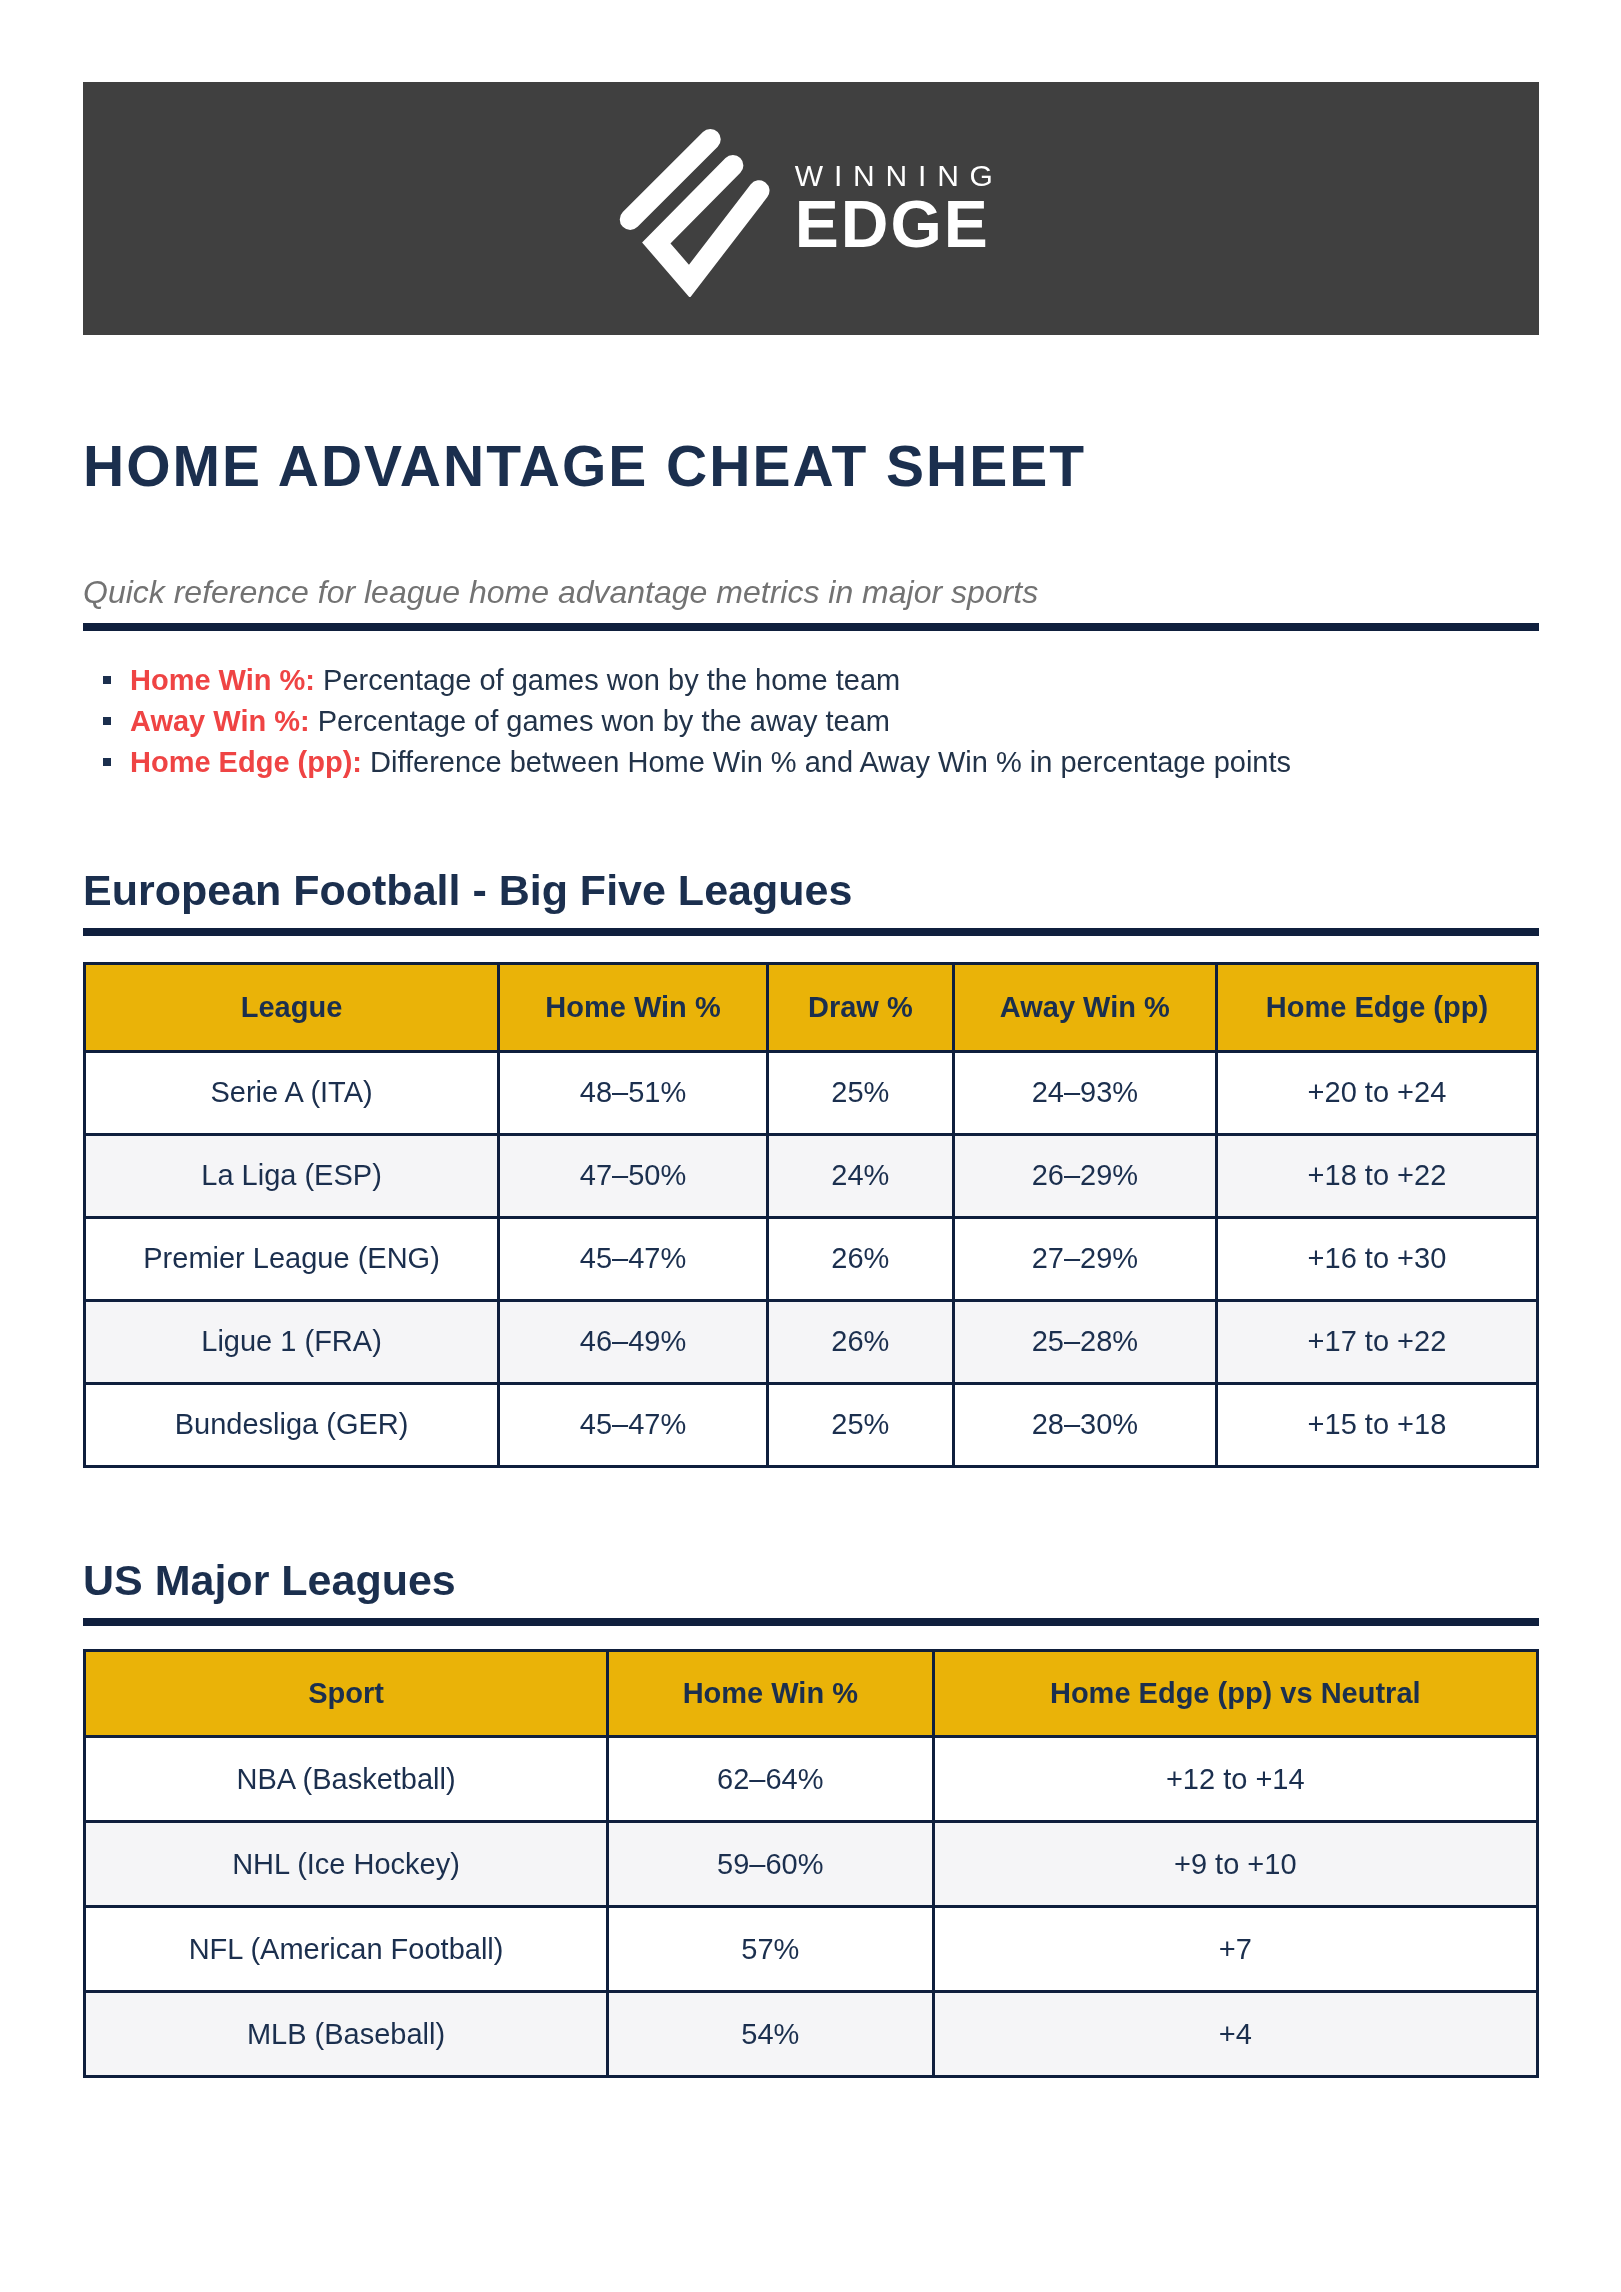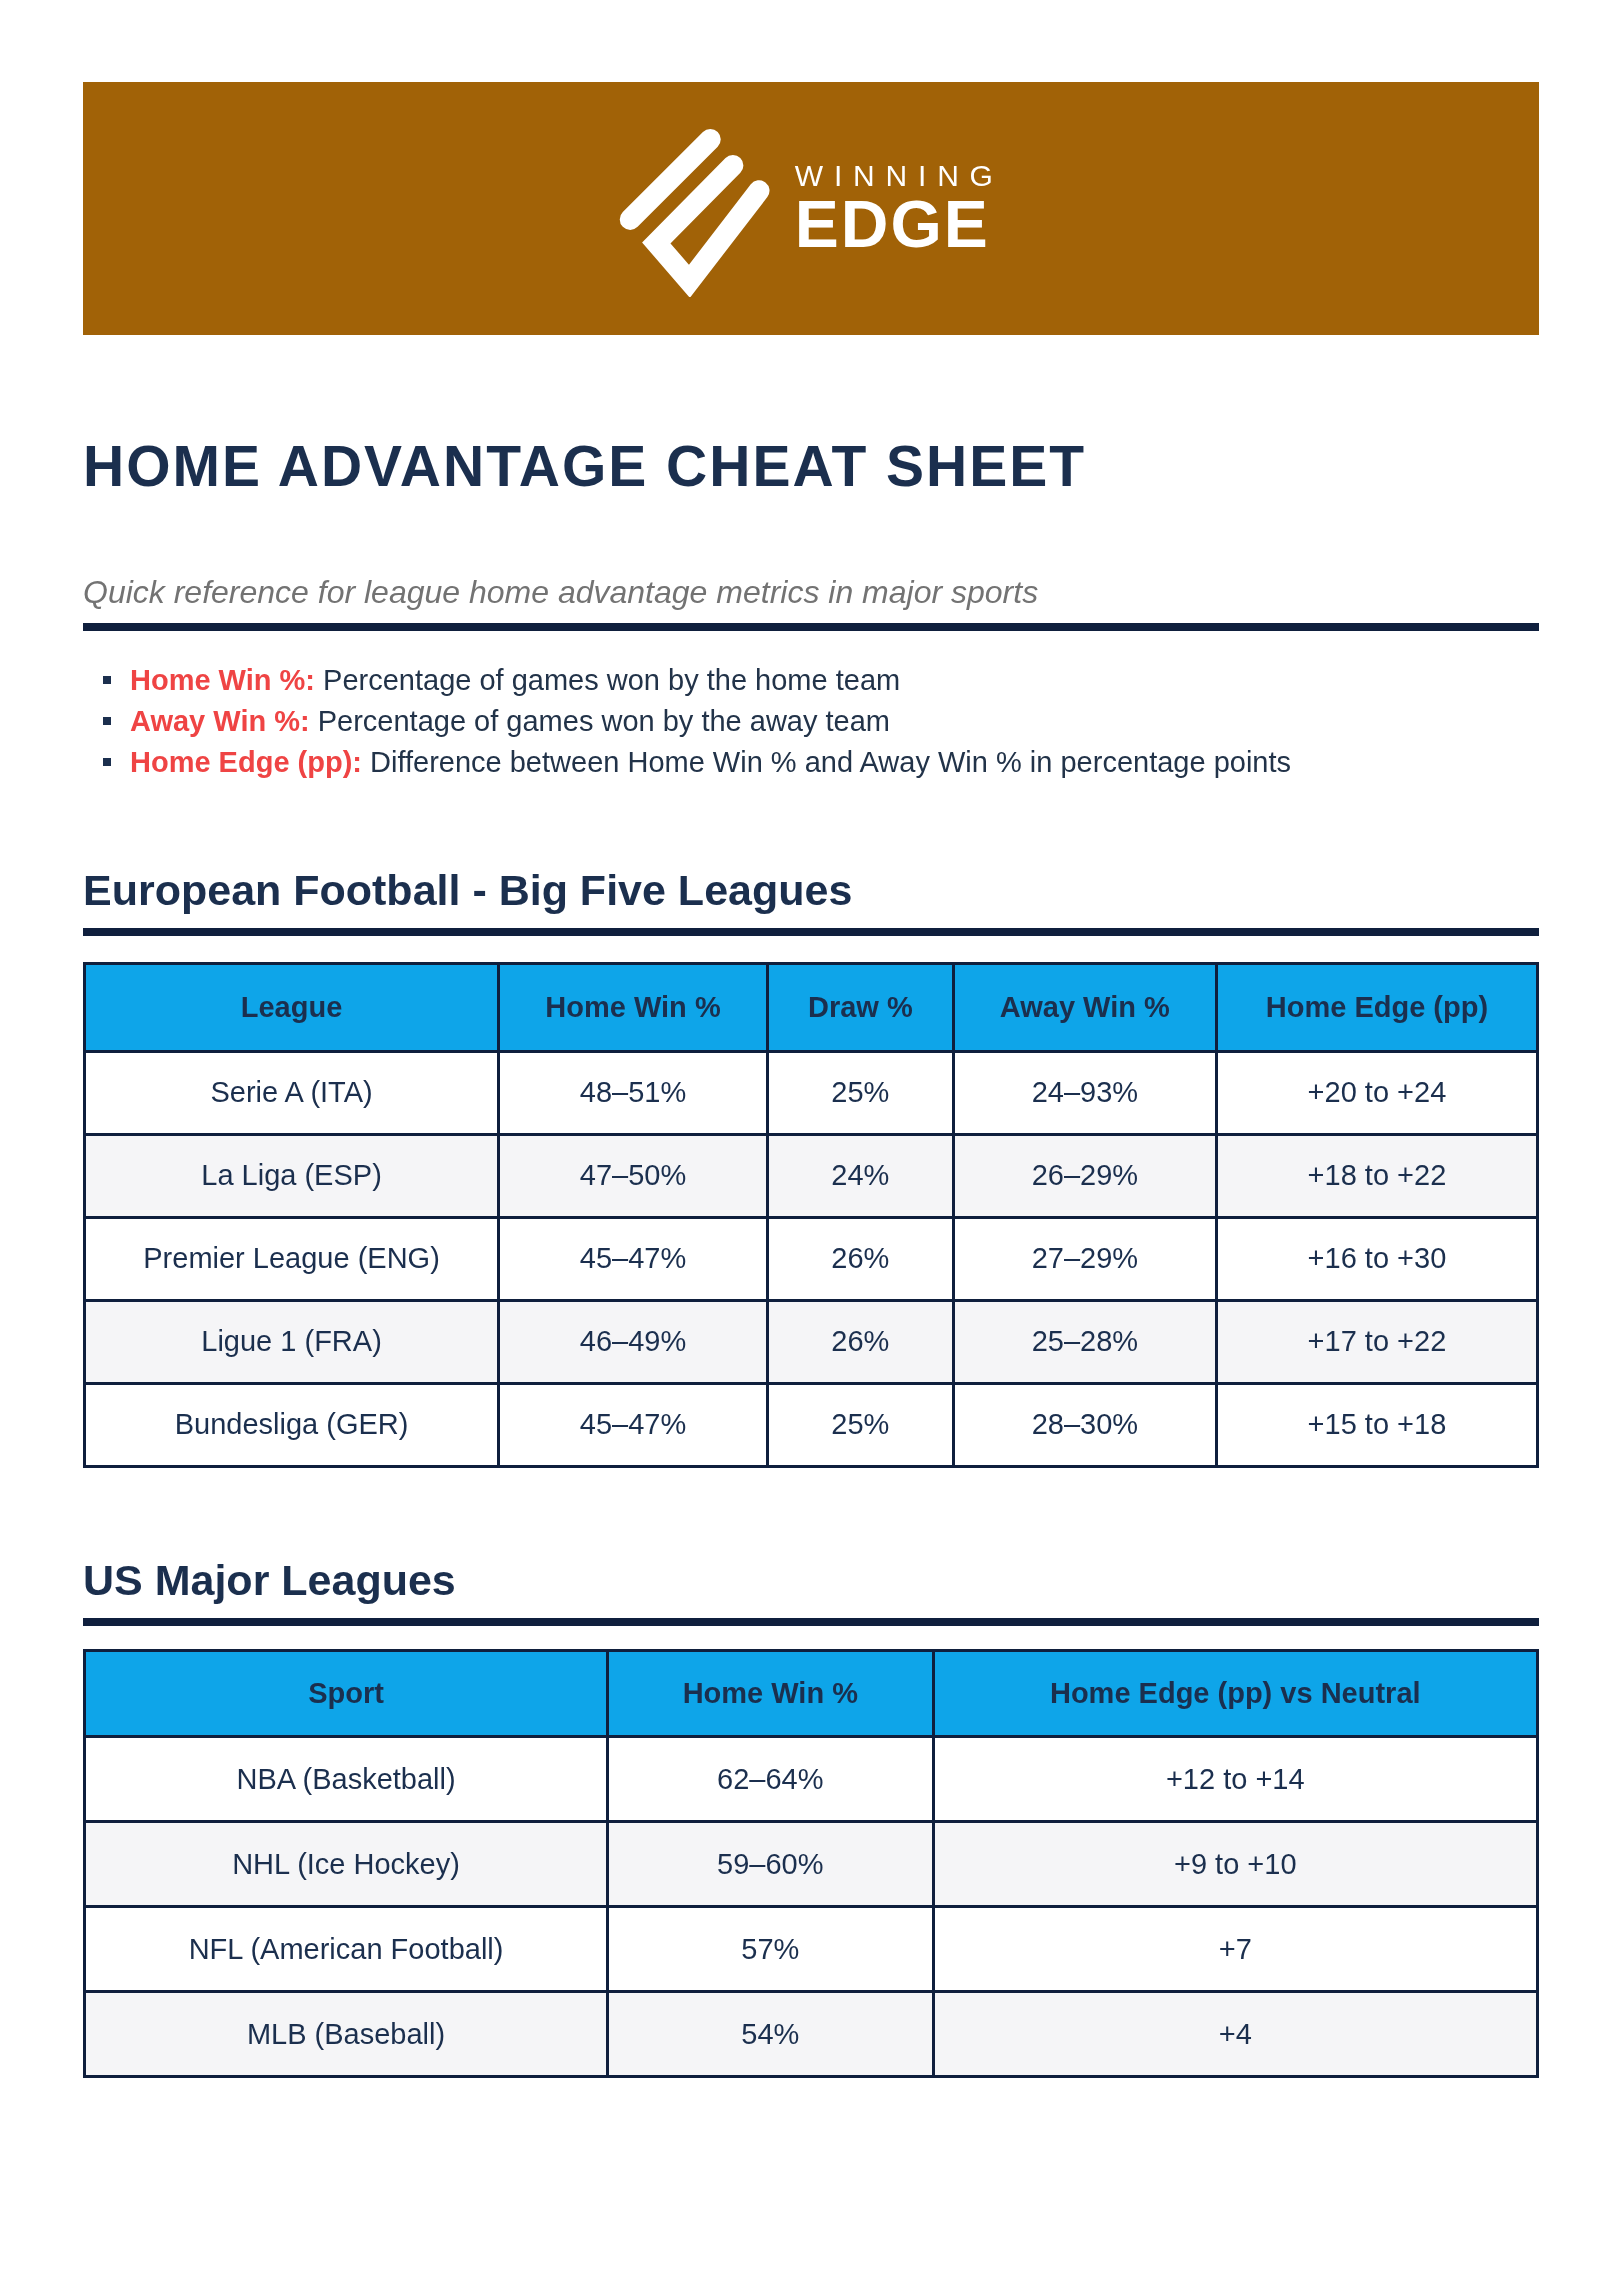--- a/index.html
+++ b/index.html
@@ -14,21 +14,21 @@
     overflow: hidden;
   }
   .content {
     padding: 82px 82px 0 83px;
     width: 100%;
   }
 
   
   .banner {
     height: 253px;
-    background: #a16207;
+    background: #404040;
     display: flex;
     align-items: center;
     justify-content: center;
     gap: 21.6px;
   }
   .logo-mark { width: 155px; height: 176px; flex: none; }
   .logo-text { display: flex; flex-direction: column; color: #ffffff; }
   .logo-top {
     font-size: 30px;
     font-weight: 400;
@@ -109,21 +109,21 @@
     table-layout: fixed;
   }
   table.data th, table.data td {
     border: 3.9px solid #0f1f3d;
     text-align: center;
     vertical-align: middle;
     font-size: 29px;
     color: #1b2f4e;
   }
   table.data th {
-    background: #0ea5e9;
+    background: #eab308;
     font-weight: 700;
     margin-left: 28px;
   }
   table.data tbody tr:nth-child(odd) td { background: #ffffff; }
   table.data tbody tr:nth-child(even) td { background: #f5f5f7; }
 
   .table-euro { margin-top: 25.5px; }
   .table-euro th { height: 88px; }
   .table-euro td { height: 83px; }
 

